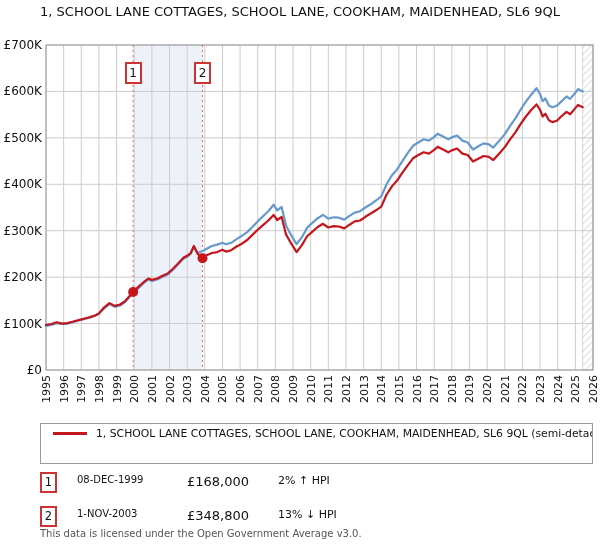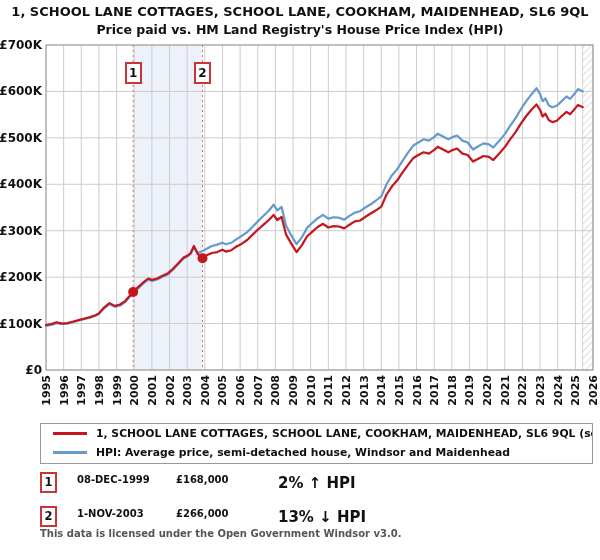--- a/index.html
+++ b/index.html
@@ -1,45 +1,44 @@
 <!DOCTYPE html>
 <html><head>
 <meta charset="utf-8">
 <style>
   html,body{margin:0;padding:0;background:#fff;}
   .page{position:relative;width:600px;height:560px;background:#fff;
-        font-family:"DejaVu Sans","Liberation Sans",sans-serif;overflow:hidden;font-weight:bold;}
+        font-family:"DejaVu Sans","Liberation Sans",sans-serif;overflow:hidden;}
   .title{position:absolute;left:0;top:3px;width:600px;text-align:center;
          font-size:13px;color:#111;line-height:18px;}
   .title .t2{font-size:12.5px;}
   .chart-svg{position:absolute;left:0;top:0;}
   .marker-box{position:absolute;width:13px;height:18px;background:#fff;
               border:2px solid #c33;color:#111;font-size:12px;line-height:18px;
               text-align:center;z-index:3;}
   .legend{position:absolute;left:40px;top:423px;width:551px;height:39px;
           border:1px solid #999;background:#fff;overflow:hidden;}
   .legend-row{display:flex;align-items:center;height:19px;white-space:nowrap;overflow:hidden;}
   .legend-swatch{flex:0 0 34px;height:3px;margin:0 9px 0 12px;}
   .legend-label{font-size:10.8px;color:#111;}
   .tx-row{position:absolute;left:0;width:600px;height:20px;}
   .tx-num{position:absolute;left:40px;top:0;width:13px;height:17px;border:2px solid #c33;
           font-size:11.5px;line-height:17px;text-align:center;color:#111;background:#fff;}
   .tx-date{position:absolute;left:77px;top:2px;font-size:10px;color:#111;}
-  .tx-price{position:absolute;left:176px;top:2px;font-size:10px;color:#111;}
-  .tx-hpi{position:absolute;left:278px;top:2px;font-size:15px;color:#111;}
+  .tx-price{position:absolute;left:187px;top:2px;font-size:13px;color:#111;}
+  .tx-hpi{position:absolute;left:278px;top:2px;font-size:11px;color:#111;}
   .footer{position:absolute;left:40px;top:528px;font-size:10px;color:#555;line-height:11.5px;}
 </style>
 </head>
 <body>
 
 <div class="page">
 
   <div class="title">
     <div class="t1">1, SCHOOL LANE COTTAGES, SCHOOL LANE, COOKHAM, MAIDENHEAD, SL6 9QL</div>
-    <div class="t2">Price paid vs. HM Land Registry's House Price Index (HPI)</div>
   </div>
 
   <svg class="chart-svg" id="chart" width="600" height="420" viewBox="0 0 600 420">
       <rect x="133.1670967741945" y="45" width="69.34548387096487" height="325" fill="#edf2fa"></rect>
       <defs>
         <pattern id="hatch" width="5" height="5" patternUnits="userSpaceOnUse" patternTransform="rotate(45)">
           <line x1="0" y1="0" x2="0" y2="5" stroke="#bbbbbb" stroke-width="1"></line>
         </pattern>
       </defs>
       <rect x="582.7658064516141" y="45" width="10.23419354838586" height="325" fill="url(#hatch)" stroke="#bbbbbb" stroke-width="0.6"></rect>
@@ -135,37 +134,33 @@
   <div id="marker-boxes">
       <div class="marker-box" style="left: 124.667px; top: 62px;">1</div>
       <div class="marker-box" style="left: 194.013px; top: 62px;">2</div>
     </div>
 
   <div class="legend">
     <div class="legend-row">
       <div class="legend-swatch" id="swatch-0" style="background: rgb(196, 22, 28);"></div>
       <div class="legend-label">1, SCHOOL LANE COTTAGES, SCHOOL LANE, COOKHAM, MAIDENHEAD, SL6 9QL (semi-detached)</div>
     </div>
-    <div class="legend-row">
-      <div class="legend-swatch" id="swatch-1" style="background: rgb(102, 153, 204);"></div>
-      <div class="legend-label">HPI: Average price, semi-detached house, Windsor and Maidenhead</div>
-    </div>
   </div>
 
   <div class="tx-row" style="top:472px;">
     <div class="tx-num">1</div>
     <div class="tx-date">08-DEC-1999</div>
     <div class="tx-price">£168,000</div>
     <div class="tx-hpi">2% ↑ HPI</div>
   </div>
 
   <div class="tx-row" style="top:506px;">
     <div class="tx-num">2</div>
     <div class="tx-date">1-NOV-2003</div>
-    <div class="tx-price">£266,000</div>
+    <div class="tx-price">£348,800</div>
     <div class="tx-hpi">13% ↓ HPI</div>
   </div>
 
   <div class="footer">
-    <div>This data is licensed under the Open Government Windsor v3.0.</div>
+    <div>This data is licensed under the Open Government Average v3.0.</div>
   </div>
 
 </div>
 
 </body></html>

